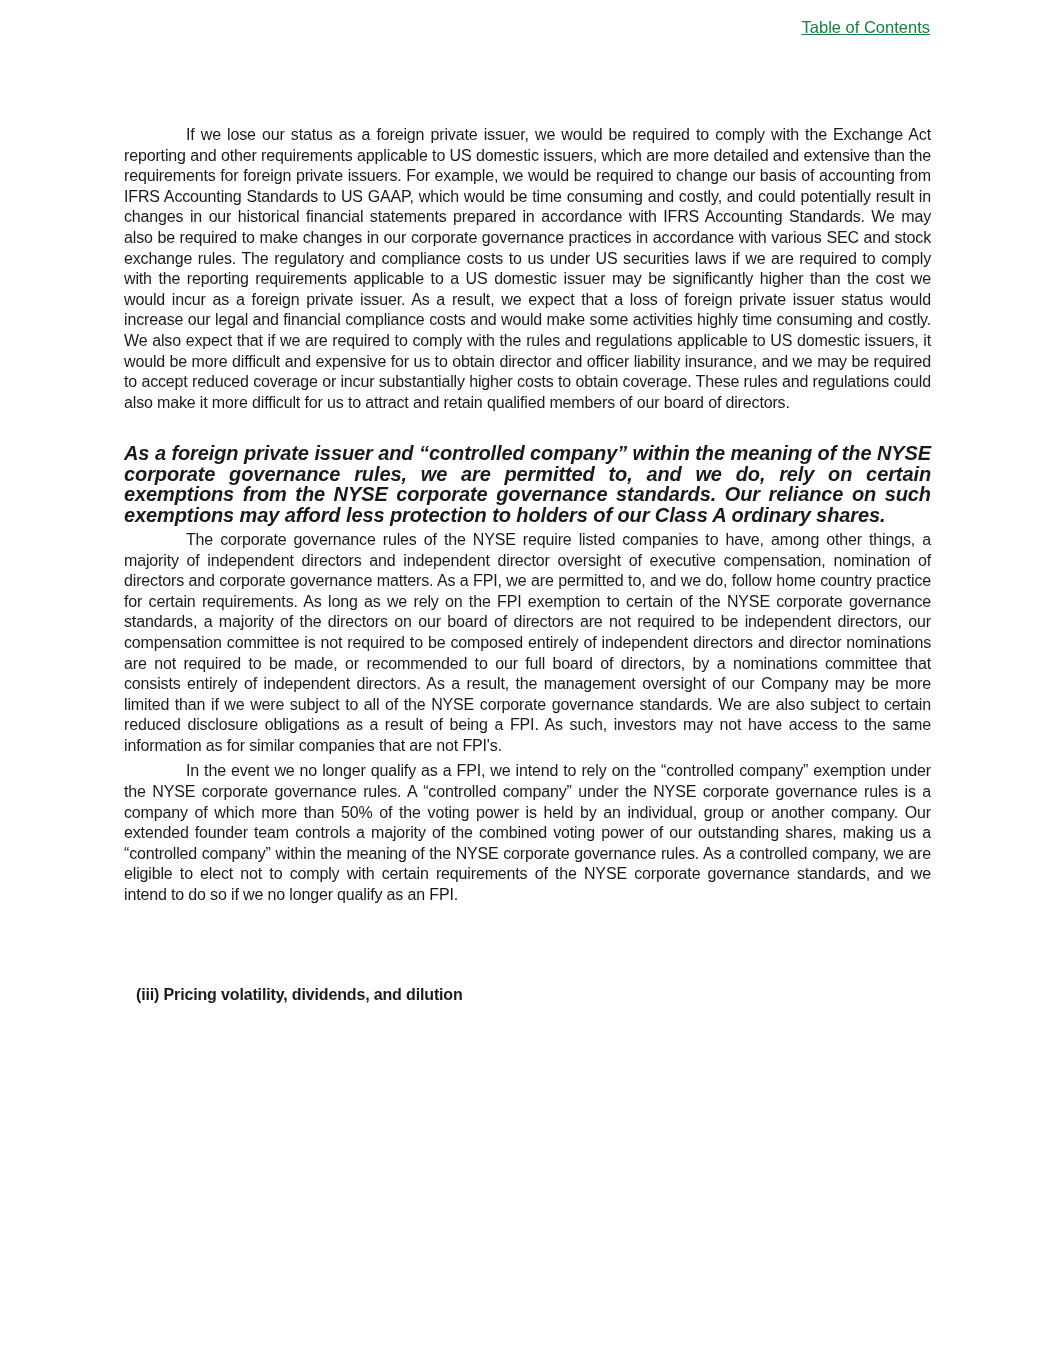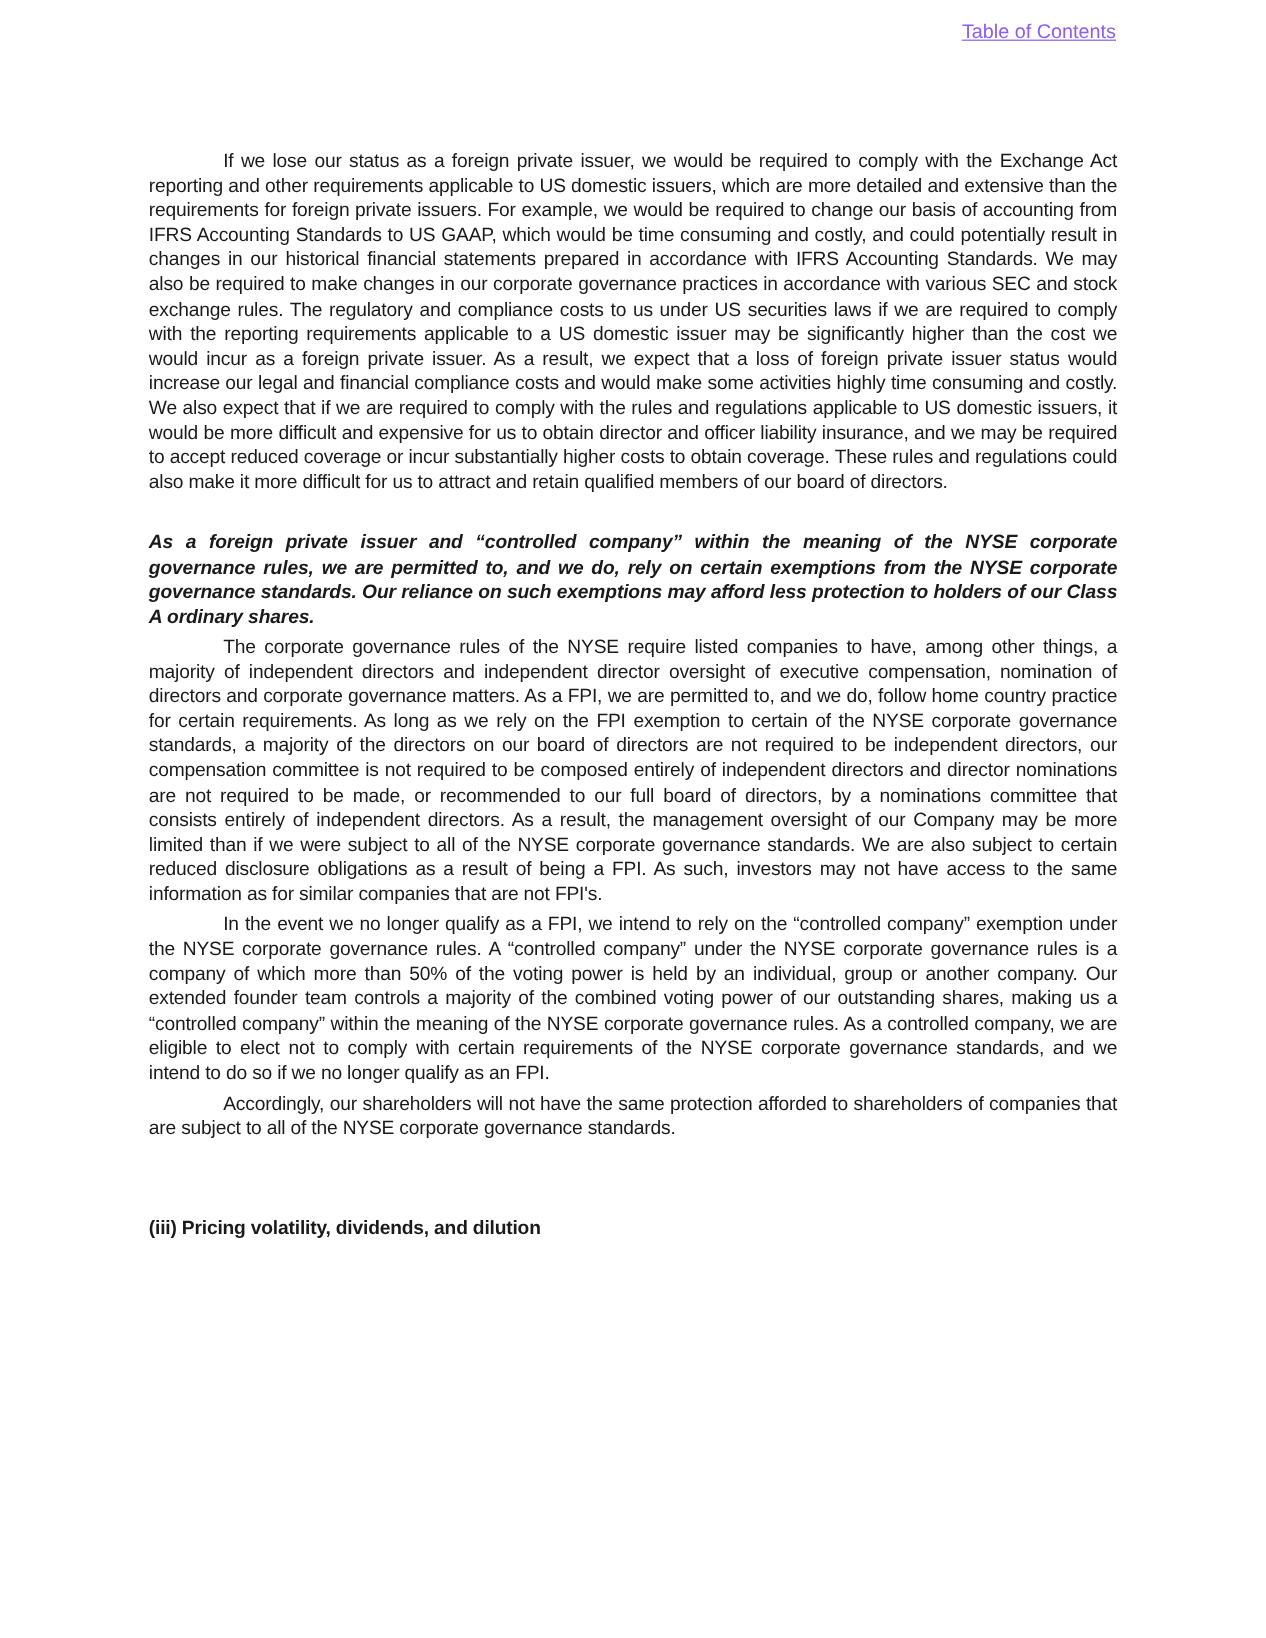--- a/index.html
+++ b/index.html
@@ -2,55 +2,54 @@
 <html><head>
 <meta charset="utf-8">
 <style>
   html, body { margin: 0; padding: 0; background: #ffffff; }
   body {
     width: 1055px; height: 1365px; position: relative; overflow: hidden;
     font-family: "Liberation Sans", sans-serif; color: #1a1a1a;
   }
   .toc-link {
     position: absolute; top: 18px; right: 125px;
-    font-size: 16.5px; color: #8b5cf6; text-decoration: underline;
+    font-size: 16.5px; color: #15803d; text-decoration: underline;
     font-family: "Liberation Sans", sans-serif;
   }
   .content {
     position: absolute; left: 124px; top: 120px; width: 807px;
   }
   p {
     margin: 0; font-size: 16px; line-height: 20.6px;
     text-align: justify; letter-spacing: -0.15px; word-spacing: 0px;
   }
   p.indent { text-indent: 62px; }
   .gap-s { height: 5px; }
   .gap-m { height: 30px; }
   .gap-l { height: 62px; }
   .gap-h { height: 33px; }
   .risk-heading {
-    font-weight: bold; font-style: italic; font-size: 16px; line-height: 20.4px;
+    font-weight: bold; font-style: italic; font-size: 20px; line-height: 20.4px;
     text-align: justify; margin: 0; letter-spacing: -0.1px;
   }
   .section-heading {
-    font-weight: bold; font-size: 16px; line-height: 20px; margin: 0;
+    font-weight: bold; font-size: 16px; line-height: 20px; margin: 12px;
   }
 </style>
 </head>
 <body>
 
 <a class="toc-link">Table of Contents</a>
 
 <div class="content">
   <div class="gap-s"></div>
   <p class="indent">If we lose our status as a foreign private issuer, we would be required to comply with the Exchange Act reporting and other requirements applicable to US domestic issuers, which are more detailed and extensive than the requirements for foreign private issuers. For example, we would be required to change our basis of accounting from IFRS Accounting Standards to US GAAP, which would be time consuming and costly, and could potentially result in changes in our historical financial statements prepared in accordance with IFRS Accounting Standards. We may also be required to make changes in our corporate governance practices in accordance with various SEC and stock exchange rules. The regulatory and compliance costs to us under US securities laws if we are required to comply with the reporting requirements applicable to a US domestic issuer may be significantly higher than the cost we would incur as a foreign private issuer. As a result, we expect that a loss of foreign private issuer status would increase our legal and financial compliance costs and would make some activities highly time consuming and costly. We also expect that if we are required to comply with the rules and regulations applicable to US domestic issuers, it would be more difficult and expensive for us to obtain director and officer liability insurance, and we may be required to accept reduced coverage or incur substantially higher costs to obtain coverage. These rules and regulations could also make it more difficult for us to attract and retain qualified members of our board of directors.</p>
   <div class="gap-m"></div>
   <p class="risk-heading">As a foreign private issuer and “controlled company” within the meaning of the NYSE corporate governance rules, we are permitted to, and we do, rely on certain exemptions from the NYSE corporate governance standards. Our reliance on such exemptions may afford less protection to holders of our Class A ordinary shares.</p>
   <div class="gap-s"></div>
   <p class="indent">The corporate governance rules of the NYSE require listed companies to have, among other things, a majority of independent directors and independent director oversight of executive compensation, nomination of directors and corporate governance matters. As a FPI, we are permitted to, and we do, follow home country practice for certain requirements. As long as we rely on the FPI exemption to certain of the NYSE corporate governance standards, a majority of the directors on our board of directors are not required to be independent directors, our compensation committee is not required to be composed entirely of independent directors and director nominations are not required to be made, or recommended to our full board of directors, by a nominations committee that consists entirely of independent directors. As a result, the management oversight of our Company may be more limited than if we were subject to all of the NYSE corporate governance standards. We are also subject to certain reduced disclosure obligations as a result of being a FPI. As such, investors may not have access to the same information as for similar companies that are not FPI's.</p>
   <div class="gap-s"></div>
   <p class="indent">In the event we no longer qualify as a FPI, we intend to rely on the “controlled company” exemption under the NYSE corporate governance rules. A “controlled company” under the NYSE corporate governance rules is a company of which more than 50% of the voting power is held by an individual, group or another company. Our extended founder team controls a majority of the combined voting power of our outstanding shares, making us a “controlled company” within the meaning of the NYSE corporate governance rules. As a controlled company, we are eligible to elect not to comply with certain requirements of the NYSE corporate governance standards, and we intend to do so if we no longer qualify as an FPI.</p>
   <div class="gap-s"></div>
-  <p class="indent">Accordingly, our shareholders will not have the same protection afforded to shareholders of companies that are subject to all of the NYSE corporate governance standards.</p>
   <div class="gap-l"></div>
   <p class="section-heading">(iii) Pricing volatility, dividends, and dilution</p>
   <div class="gap-h"></div>
 </div>
 
 </body></html>

